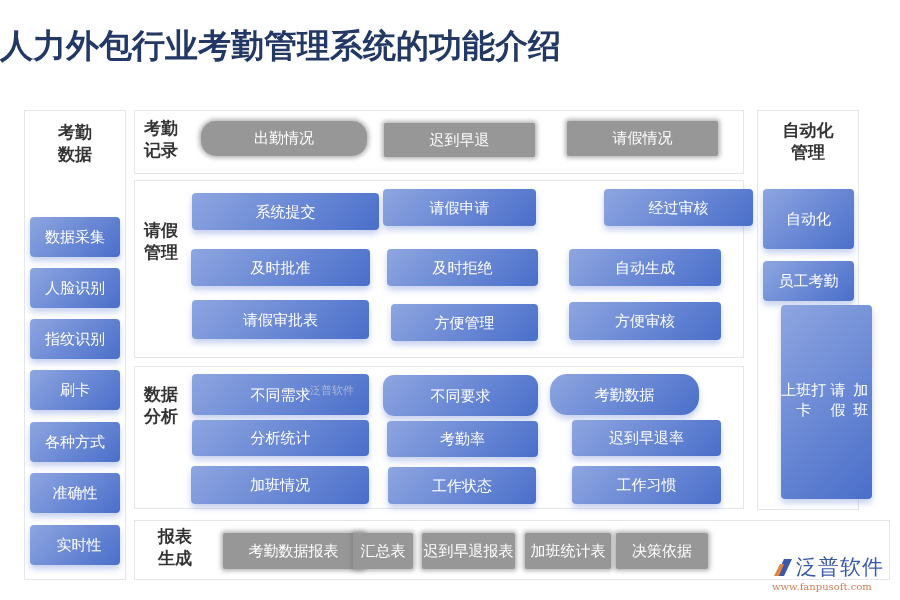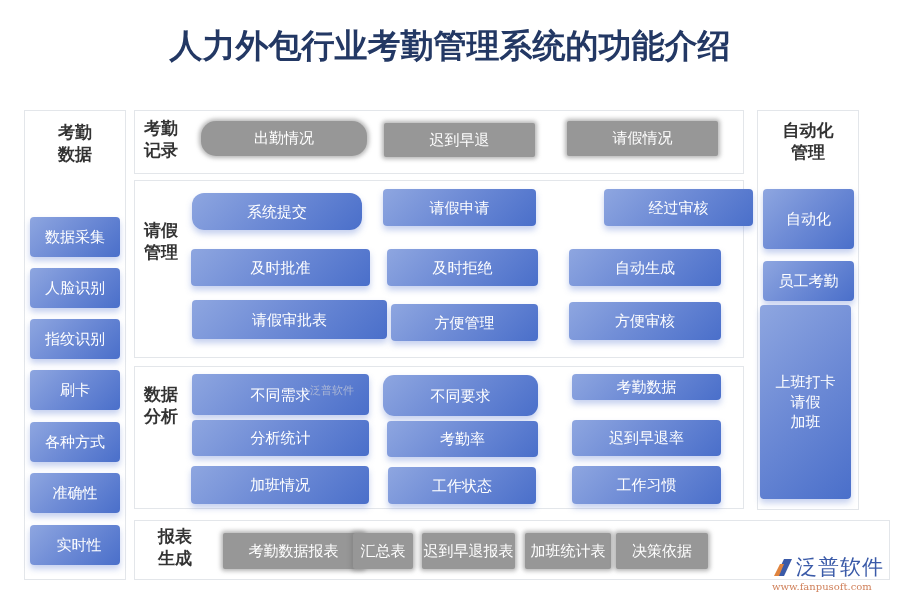--- a/index.html
+++ b/index.html
@@ -1,20 +1,20 @@
 <!DOCTYPE html>
 <html><head>
 <meta charset="utf-8">
 <style>
   * { box-sizing: border-box; margin: 0; padding: 0; }
   html, body { width: 900px; height: 600px; background: #ffffff; overflow: hidden; }
   body { position: relative; font-family: "DejaVu Sans", "Liberation Sans", sans-serif; }
 
   .title {
-    position: absolute; left: 0; top: 24px; width: 900px; text-align: center;
+    position: absolute; left: 0; top: 24px; width: 900px; 
     font-size: 33px; font-weight: bold; color: #233864; letter-spacing: 0px;
   }
 
   .panel {
     position: absolute; border: 1px solid #e3e6ea; background: #fff;
   }
   .panel-label {
     position: absolute; font-size: 17px; font-weight: bold; color: #333;
     line-height: 22px; text-align: center;
   }
@@ -80,39 +80,39 @@
   <div class="btn-gray" style="left:66px; top:10px; width:166px; height:35px;border-radius:15px;">出勤情况</div>
   <div class="btn-gray" style="left:249px; top:12px; width:151px; height:34px;">迟到早退</div>
   <div class="btn-gray" style="left:432px; top:10px; width:151px; height:35px;">请假情况</div>
 </div>
 
 <div class="panel" style="left:134px; top:180px; width:610px; height:178px;">
   <div class="panel-label" style="left:6px; top:38px; width:40px;">
     <div>请假</div>
     <div>管理</div>
   </div>
-  <div class="btn-blue" style="left:57px; top:12px; width:170px; height:37px;border-radius:12px;">系统提交</div>
+  <div class="btn-blue" style="left:57px; top:12px; width:187px; height:37px;">系统提交</div>
   <div class="btn-blue" style="left:248px; top:8px; width:153px; height:37px;">请假申请</div>
   <div class="btn-blue" style="left:437px; top:8px; width:149px; height:37px;margin-left:32px;">经过审核</div>
   <div class="btn-blue" style="left:56px; top:68px; width:179px; height:37px;">及时批准</div>
   <div class="btn-blue" style="left:252px; top:68px; width:151px; height:37px;">及时拒绝</div>
   <div class="btn-blue" style="left:434px; top:68px; width:152px; height:37px;">自动生成</div>
-  <div class="btn-blue" style="left:57px; top:119px; width:195px; height:39px;">请假审批表</div>
+  <div class="btn-blue" style="left:57px; top:119px; width:177px; height:39px;">请假审批表</div>
   <div class="btn-blue" style="left:256px; top:123px; width:147px; height:37px;">方便管理</div>
   <div class="btn-blue" style="left:434px; top:121px; width:152px; height:38px;">方便审核</div>
 </div>
 
 <div class="panel" style="left:134px; top:366px; width:610px; height:143px;">
   <div class="panel-label" style="left:6px; top:16px; width:40px;">
     <div>数据</div>
     <div>分析</div>
   </div>
   <div class="btn-blue" style="left:57px; top:7px; width:177px; height:41px;">不同需求</div>
   <div class="btn-blue" style="left:248px; top:8px; width:155px; height:41px;border-radius:11px;">不同要求</div>
-  <div class="btn-blue" style="left:437px; top:7px; width:149px; height:26px;">考勤数据</div>
+  <div class="btn-blue" style="left:415px; top:7px; width:149px; height:41px;border-radius:17px;">考勤数据</div>
   <div class="btn-blue" style="left:57px; top:53px; width:177px; height:36px;">分析统计</div>
   <div class="btn-blue" style="left:252px; top:54px; width:151px; height:36px;">考勤率</div>
   <div class="btn-blue" style="left:437px; top:53px; width:149px; height:36px;">迟到早退率</div>
   <div class="btn-blue" style="left:56px; top:99px; width:178px; height:38px;">加班情况</div>
   <div class="btn-blue" style="left:253px; top:100px; width:148px; height:37px;">工作状态</div>
   <div class="btn-blue" style="left:437px; top:99px; width:149px; height:38px;">工作习惯</div>
 </div>
 
 <div class="watermark-mid">泛普软件</div>
 
@@ -128,21 +128,21 @@
   <div class="btn-gray" style="left:481px; top:12px; width:92px; height:36px;">决策依据</div>
 </div>
 
 <div class="panel" style="left:757px; top:110px; width:102px; height:400px;">
   <div class="panel-label" style="left:0; top:8px; width:100px;">
     <div>自动化</div>
     <div>管理</div>
   </div>
   <div class="btn-blue" style="left:5px; top:78px; width:91px; height:60px;">自动化</div>
   <div class="btn-blue" style="left:5px; top:150px; width:91px; height:40px;">员工考勤</div>
-  <div class="btn-blue" style="left:2px; top:194px; width:91px; height:194px; flex-direction:column;">
+  <div class="btn-blue" style="left:23px; top:194px; width:91px; height:194px; flex-direction:row;font-family:Liberation Mono, monospace;">
     <div>上班打卡</div>
     <div>请假</div>
     <div>加班</div>
   </div>
 </div>
 
 <div class="logo">
   <svg class="logo-icon" viewBox="0 0 22 22">
     <path d="M4 20 L12 3 L20 3 L12 20 Z" fill="#3a5aa8"></path>
     <path d="M2 20 L8 8 L12 8 L7 20 Z" fill="#e0843e"></path>

